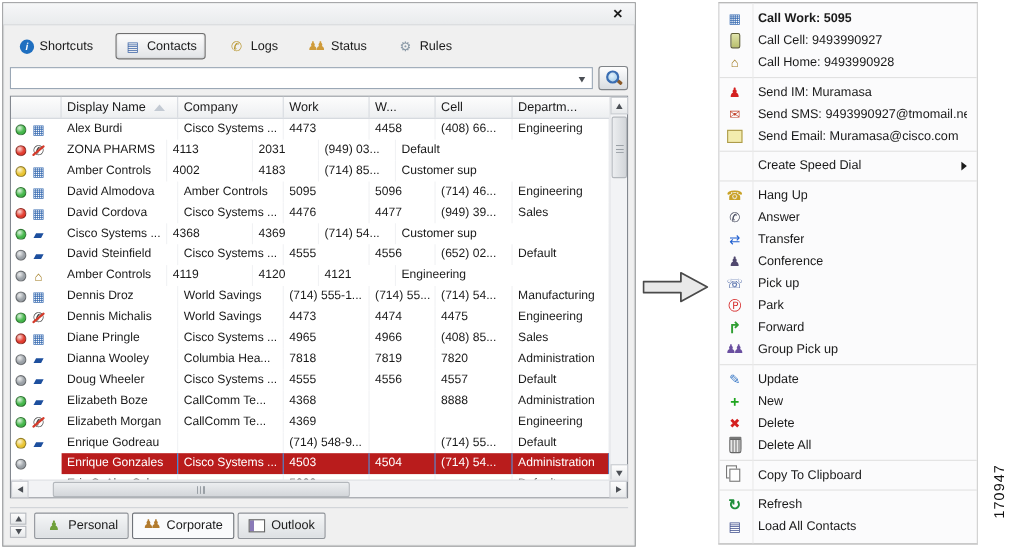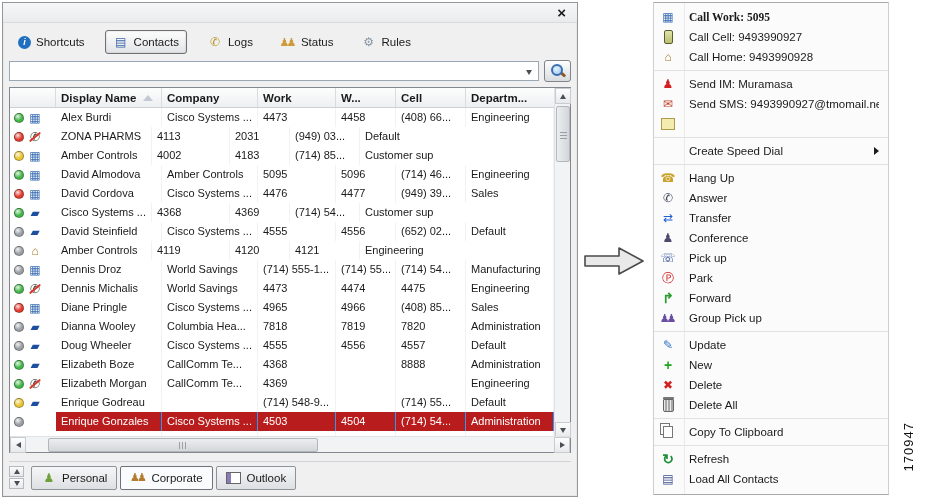--- a/index.html
+++ b/index.html
@@ -25,21 +25,21 @@
   
   .search-row { display:flex; align-items:center; gap:5px; height:24px; margin-top:3px; }
   .combo { flex:1; height:20px; background:#fff; border:1px solid #9aa7b5; position:relative; }
   .combo-input { position:absolute; inset:0; border:none; outline:none; font:11px "Liberation Sans",sans-serif; padding:0 18px 0 4px; background:transparent; }
   .combo .tri-down { position:absolute; right:6px; top:8px; }
   .search-btn { width:27px; height:22px; border:1px solid #808488; border-radius:3px;
     background:linear-gradient(#fefefe,#d9dce0); display:flex; align-items:center; justify-content:center; padding:0; }
 
   
   .table-frame { margin-top:4px; border:1px solid #83888f; background:#fff; height:366px; position:relative; }
-  .thead { display:flex; height:20px; background:linear-gradient(#fdfdfd,#edeff1); border-bottom:1px solid #ccd1d7; margin-right:16px;font-weight:bold; }
+  .thead { display:flex; height:20px; background:linear-gradient(#fdfdfd,#edeff1); border-bottom:1px solid #ccd1d7; margin-right:16px; }
   .hc { display:flex; align-items:center; gap:7px; font-size:11.5px; padding-left:5px;
     border-right:1px solid #d8dbe0; overflow:hidden; white-space:nowrap; }
   .hc-icons { width:46px; }
   .c-name{width:106px} .c-company{width:96px} .c-work{width:78px} .c-w2{width:60px} .c-cell{width:70px}
   .c-dept{flex:1; border-right:none;}
   .sort-tri { width:0;height:0;border-left:5px solid transparent;border-right:5px solid transparent;border-bottom:6px solid #c3cad3; }
 
   .tbody { height:330px; overflow:hidden; margin-right:16px; }
   .trow { display:flex; align-items:center; height:19px; font-size:11px; }
   .cellicons { width:46px; display:flex; align-items:center; gap:3px; padding-left:4px; }
@@ -78,21 +78,21 @@
   .btabs { display:flex; gap:3px; align-items:center; }
   .btab { display:flex; align-items:center; gap:5px; font-size:11.5px; padding:3px 9px;
     border:1px solid #8f9399; border-radius:2px; background:linear-gradient(#f5f6f7,#dde0e3); }
   .btab.active { background:#fafbfc; border-color:#6f7artifact; border-color:#6f7379; }
 
   
   .menu { position:absolute; left:653px; top:2px; width:236px; height:493px; background:#fbfbfc;
     border:1px solid #a9a9a9; border-left-color:#cfcfcf; border-right-color:#cfcfcf; padding:4px 0; }
   .menu::before { content:''; position:absolute; left:30px; top:0; bottom:0; width:1px; background:#eaeaea; }
   .menu-item { display:flex; align-items:center; height:20px; padding:0 9px 0 5px; font-size:11.5px; position:relative; }
-  .menu-item.bold .mi-label { font-weight:bold;font-family:Liberation Serif, serif; }
+  .menu-item.bold .mi-label { font-weight:bold; }
   .menu-item .ic { width:18px; margin-right:12px; flex:0 0 auto; }
   .mi-label { white-space:nowrap; overflow:hidden; }
   .submenu-tri { margin-left:auto; width:0;height:0;border-top:4px solid transparent;border-bottom:4px solid transparent;border-left:5px solid #1c1c1c; }
   .menu-sep { height:1px; background:#e1e1e1; margin:3px 0; }
 
   
   .ic { display:inline-flex; align-items:center; justify-content:center; width:16px; height:16px;
     font-size:12px; line-height:1; position:relative; flex:0 0 auto; }
   .pair { letter-spacing:-3px; font-size:11px; padding-right:3px; }
   .boldplus { font-weight:bold; font-size:14px; }
@@ -470,20 +470,21 @@
     <div class="menu-item">
       <span class="ic" style="color: rgb(212, 32, 32);">♟</span>
       <span class="mi-label">Send IM: Muramasa</span>
     </div>
     <div class="menu-item">
       <span class="ic" style="color: rgb(194, 69, 45);">✉</span>
       <span class="mi-label">Send SMS: 9493990927@tmomail.net</span>
     </div>
     <div class="menu-item">
       <span class="ic note"></span>
+      <span class="mi-label">Send Email: Muramasa@cisco.com</span>
     </div>
     <div class="menu-sep"></div>
     <div class="menu-item">
       <span class="ic"></span>
       <span class="mi-label">Create Speed Dial</span>
       <span class="submenu-tri"></span>
     </div>
     <div class="menu-sep"></div>
     <div class="menu-item">
       <span class="ic" style="color: rgb(201, 162, 39);">☎</span>

